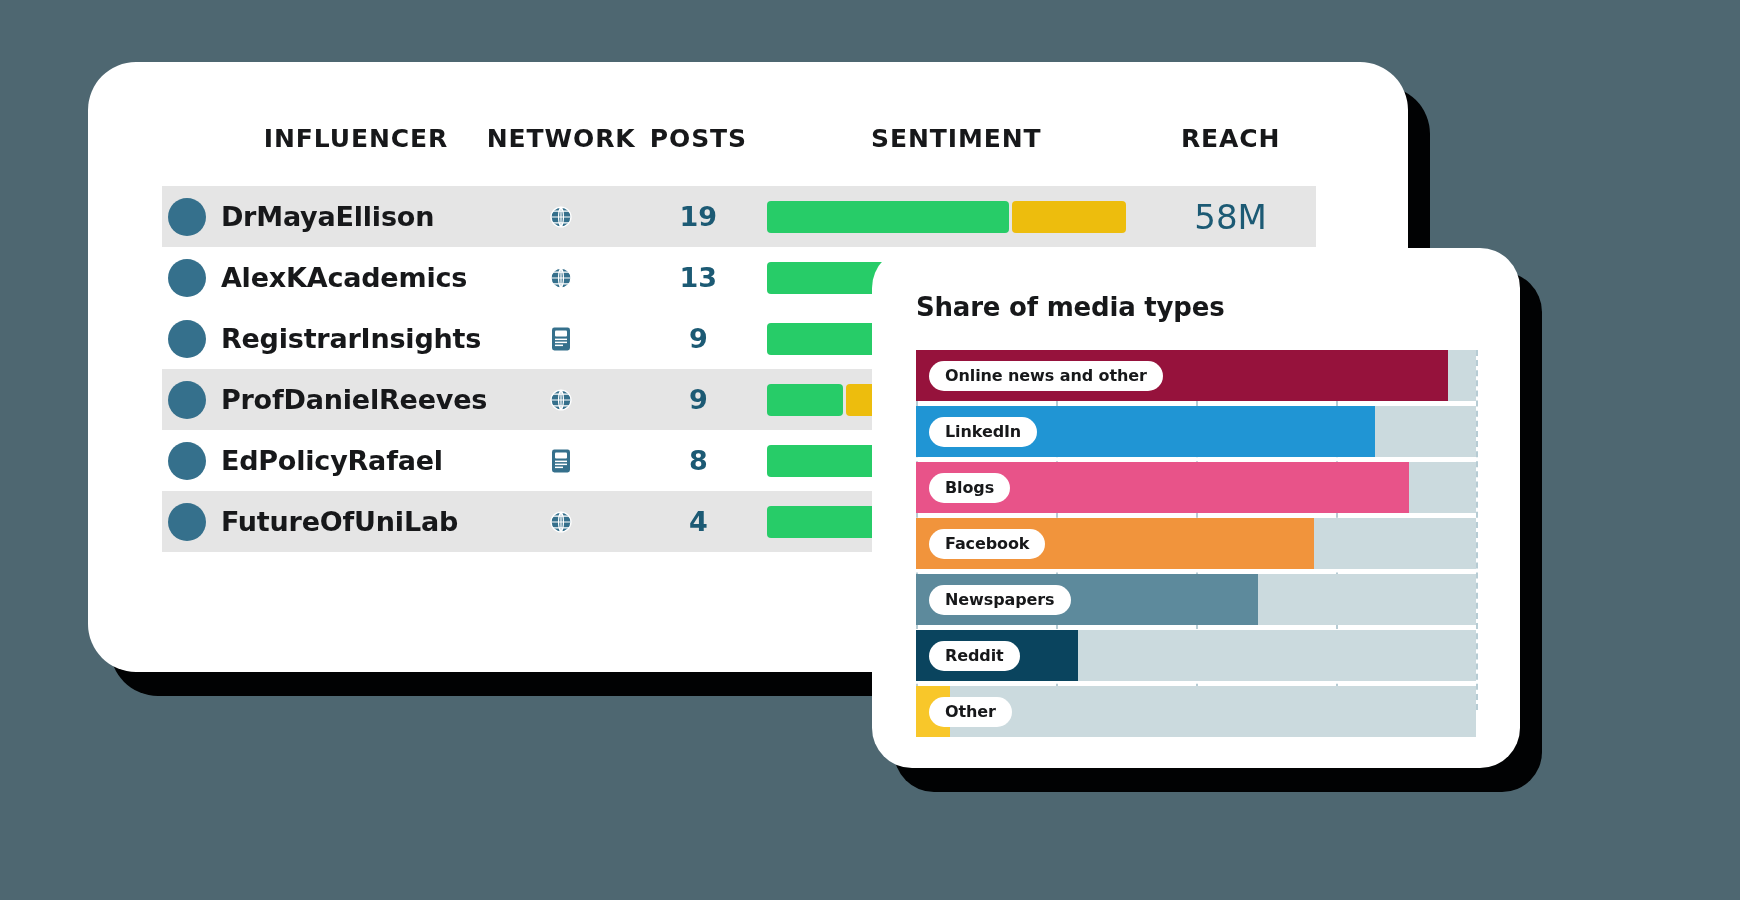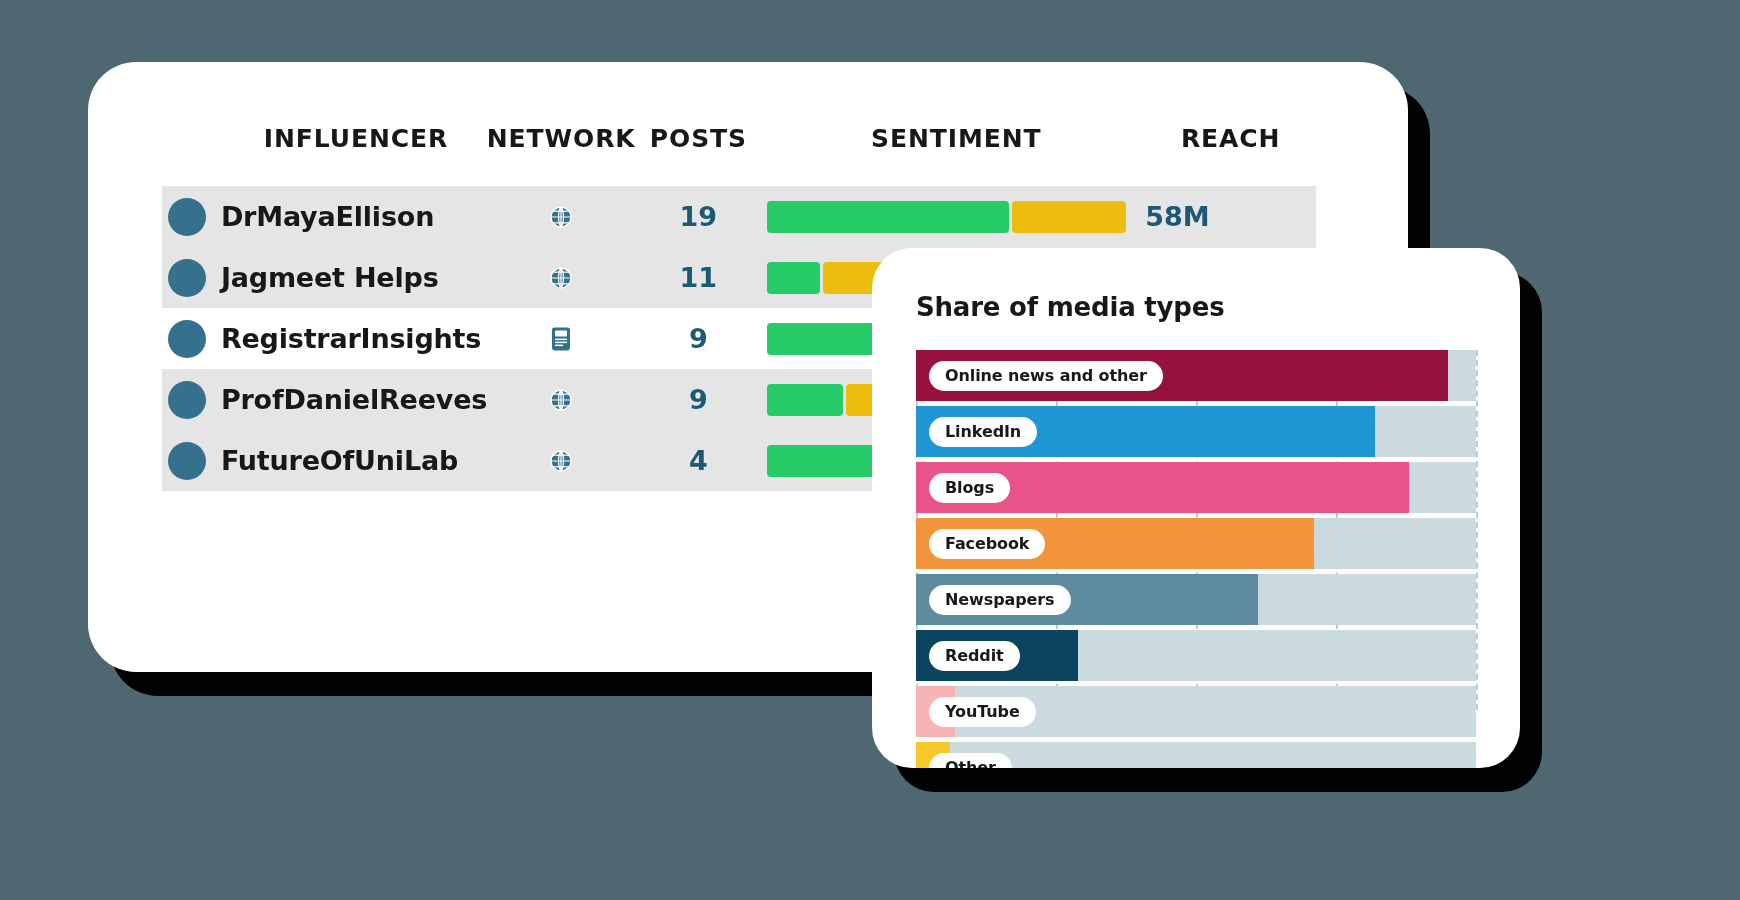--- a/index.html
+++ b/index.html
@@ -105,23 +105,23 @@
     display: flex;
     align-items: center;
     height: 32px;
     gap: 3px;
   }
   .seg { height: 32px; border-radius: 4px; }
   .seg.pos { background: #27cc68; }
   .seg.neu { background: #edbd0d; }
 
   td.td-reach {
-    text-align: left;
-    font-size: 27px;
-    font-weight: 700;
+    text-align: center;
+    font-size: 34px;
+    font-weight: 400;
     color: #1c5a74;
   }
 
   
   #media-card {
     position: absolute;
     left: 872px;
     top: 248px;
     width: 648px;
     height: 520px;
@@ -232,35 +232,35 @@
                   </svg></span></td>
               <td class="td-posts">19</td>
               <td class="td-sent">
                 <div class="sent-bar">
                   <span class="seg pos" style="width: 64%;"></span>
                   <span class="seg neu" style="width: 30%;"></span>
                 </div>
               </td>
               <td class="td-reach">58M</td>
             </tr>
-            <tr class="alt">
-              <td class="td-avatar">
-                <span class="avatar"></span>
-              </td>
-              <td class="td-name">Jagmeet Helps</td>
+            <tr>
+              <td class="td-avatar">
+                <span class="avatar"></span>
+              </td>
+              <td class="td-name">AlexKAcademics</td>
               <td class="td-network"><span class="net-icon"><svg width="26" height="26" viewBox="0 0 24 24" fill="none" stroke="#35708c" stroke-width="1.7">
                     <circle cx="12" cy="12" r="9.2" fill="#35708c" stroke="none"></circle>
                     <circle cx="12" cy="12" r="9.2" stroke="#ffffff" stroke-width="1.2" fill="none"></circle>
                     <path d="M3 12h18M12 2.8v18.4M12 2.8c3 3.3 3 14.9 0 18.4M12 2.8c-3 3.3-3 14.9 0 18.4M4.7 6.6h14.6M4.7 17.4h14.6" stroke="#ffffff" stroke-width="1.15" fill="none"></path>
                   </svg></span></td>
-              <td class="td-posts">11</td>
-              <td class="td-sent">
-                <div class="sent-bar">
-                  <span class="seg pos" style="width: 14%;"></span>
-                  <span class="seg neu" style="width: 80%;"></span>
+              <td class="td-posts">13</td>
+              <td class="td-sent">
+                <div class="sent-bar">
+                  <span class="seg pos" style="width: 38%;"></span>
+                  <span class="seg neu" style="width: 56%;"></span>
                 </div>
               </td>
               <td class="td-reach"></td>
             </tr>
             <tr>
               <td class="td-avatar">
                 <span class="avatar"></span>
               </td>
               <td class="td-name">RegistrarInsights</td>
               <td class="td-network"><span class="net-icon"><svg width="24" height="26" viewBox="0 0 22 26" fill="none">
@@ -287,20 +287,41 @@
               <td class="td-network"><span class="net-icon"><svg width="26" height="26" viewBox="0 0 24 24" fill="none" stroke="#35708c" stroke-width="1.7">
                     <circle cx="12" cy="12" r="9.2" fill="#35708c" stroke="none"></circle>
                     <circle cx="12" cy="12" r="9.2" stroke="#ffffff" stroke-width="1.2" fill="none"></circle>
                     <path d="M3 12h18M12 2.8v18.4M12 2.8c3 3.3 3 14.9 0 18.4M12 2.8c-3 3.3-3 14.9 0 18.4M4.7 6.6h14.6M4.7 17.4h14.6" stroke="#ffffff" stroke-width="1.15" fill="none"></path>
                   </svg></span></td>
               <td class="td-posts">9</td>
               <td class="td-sent">
                 <div class="sent-bar">
                   <span class="seg pos" style="width: 20%;"></span>
                   <span class="seg neu" style="width: 74%;"></span>
+                </div>
+              </td>
+              <td class="td-reach"></td>
+            </tr>
+            <tr>
+              <td class="td-avatar">
+                <span class="avatar"></span>
+              </td>
+              <td class="td-name">EdPolicyRafael</td>
+              <td class="td-network"><span class="net-icon"><svg width="24" height="26" viewBox="0 0 22 26" fill="none">
+                    <rect x="2" y="1.5" width="18" height="23" rx="2.4" fill="#35708c"></rect>
+                    <rect x="5" y="4.6" width="12" height="6" rx="1" fill="#ffffff"></rect>
+                    <rect x="5" y="12.6" width="12" height="1.5" fill="#ffffff"></rect>
+                    <rect x="5" y="15.6" width="12" height="1.5" fill="#ffffff"></rect>
+                    <rect x="5" y="18.6" width="8" height="1.5" fill="#ffffff"></rect>
+                  </svg></span></td>
+              <td class="td-posts">8</td>
+              <td class="td-sent">
+                <div class="sent-bar">
+                  <span class="seg pos" style="width: 54%;"></span>
+                  <span class="seg neu" style="width: 40%;"></span>
                 </div>
               </td>
               <td class="td-reach"></td>
             </tr>
             <tr class="alt">
               <td class="td-avatar">
                 <span class="avatar"></span>
               </td>
               <td class="td-name">FutureOfUniLab</td>
               <td class="td-network"><span class="net-icon"><svg width="26" height="26" viewBox="0 0 24 24" fill="none" stroke="#35708c" stroke-width="1.7">
@@ -353,24 +374,20 @@
             </div>
             <div class="bar-row">
               <div class="bar-fill" style="width: 61%; background: rgb(93, 138, 156);"></div>
               <div class="bar-label">Newspapers</div>
             </div>
             <div class="bar-row">
               <div class="bar-fill" style="width: 29%; background: rgb(10, 68, 94);"></div>
               <div class="bar-label">Reddit</div>
             </div>
             <div class="bar-row">
-              <div class="bar-fill" style="width: 7%; background: rgb(247, 180, 180);"></div>
-              <div class="bar-label">YouTube</div>
-            </div>
-            <div class="bar-row">
               <div class="bar-fill" style="width: 6%; background: rgb(248, 199, 42);"></div>
               <div class="bar-label">Other</div>
             </div>
           </div>
       </div>
     </div>
   </div>
 
 </div>
 

